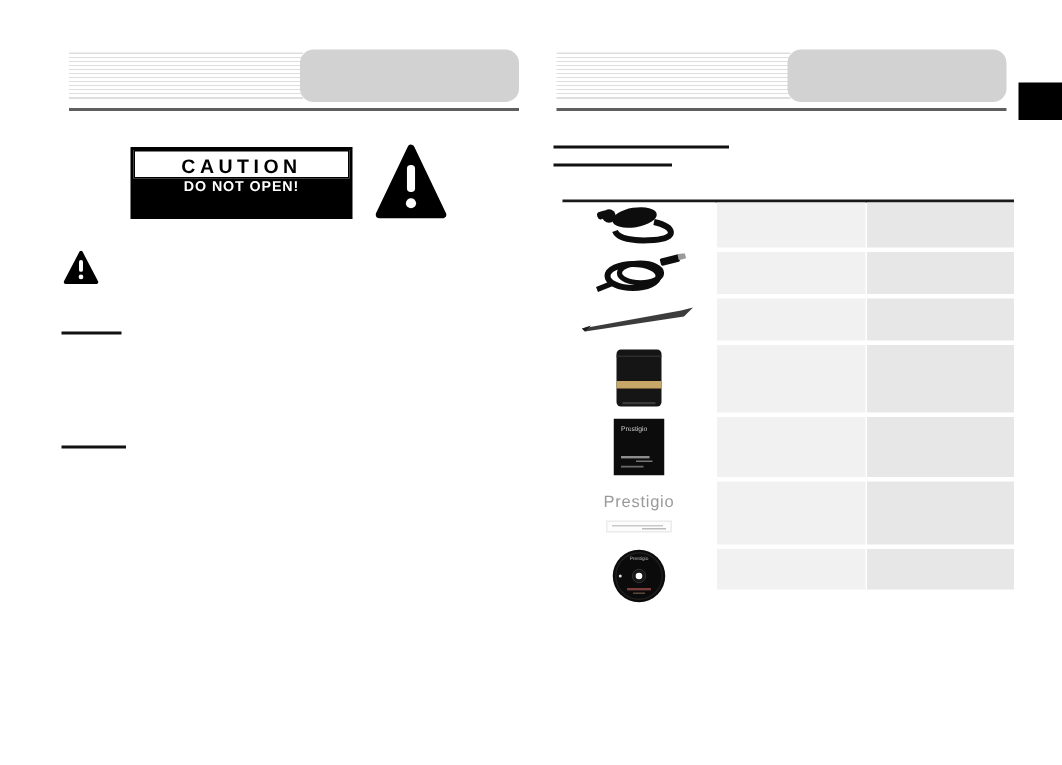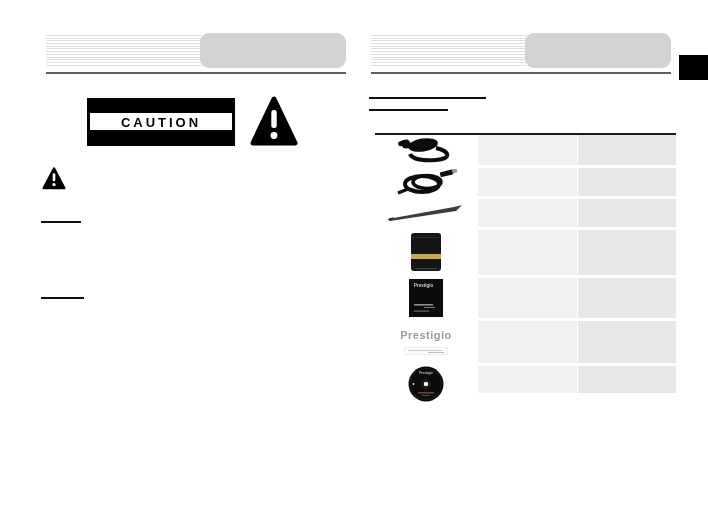--- a/index.html
+++ b/index.html
@@ -17,37 +17,35 @@
   .header-pill { background:#d2d2d2; border-radius:9px; }
   .header-rule { background:#5f5f5f; height:2px; }
   .edge-tab { background:#000; }
 
   
   .caution-box { background:#000; width:148px; height:48px; padding:2px; }
   .caution-title {
     background:#fff; color:#000; height:19px; line-height:19px;
     text-align:center; font-weight:bold; font-size:13px; letter-spacing:3px;
     border:1px solid #000;
-    margin-top:12px;
   }
   .caution-line {
     color:#fff; text-align:center; font-size:9.5px; letter-spacing:0.6px;
     line-height:12px; font-weight:bold; margin-top:1px;
   }
   .rule-underline { background:#111; height:2px; }
 
   
   .pkg-table { left:375px; top:133px; width:301px; }
   .pkg-top-border { width:301px; height:2px; background:#1a1a1a; }
   .pkg-rows { display:flex; flex-direction:column; row-gap:3px; margin-top:0; }
   .pkg-row { display:flex; column-gap:1px; }
   .cell-img {
     width:102px; display:flex; align-items:center; justify-content:center;
     background:#ffffff;
-    font-weight:bold;
   }
   .cell-mid { width:99px; background:#f1f1f1; }
   .cell-right { width:98px; background:#e7e7e7; }
 
   .brand-logo-cell { display:flex; flex-direction:column; align-items:center; justify-content:center; }
   .brand-word { color:#9a9a9a; font-size:11px; letter-spacing:0.5px; }
   .warranty-card {
     margin-top:6px; width:44px; height:8px; background:#fcfcfc;
     border:1px solid #ececec; position:relative;
   }
@@ -56,20 +54,21 @@
 </style>
 </head>
 <body>
 
 <div class="abs stripes" style="left:46px; top:35px; width:156px; height:32px;"></div>
 <div class="abs header-pill" style="left:200px; top:33px; width:146px; height:35px;"></div>
 <div class="abs header-rule" style="left:46px; top:72px; width:300px;"></div>
 
 <div class="abs caution-box" style="left:87px; top:98px;">
   <div class="caution-title">CAUTION</div>
+  <div class="caution-line" style="margin-top:0;">DO NOT OPEN!</div>
 </div>
 
 <svg class="abs" style="left:250px; top:96px;" width="48" height="52" viewBox="0 0 48 52">
   <polygon points="24,3 45,47 3,47" fill="#000" stroke="#000" stroke-width="5" stroke-linejoin="round"></polygon>
   <rect x="21.3" y="14" width="5.4" height="18" rx="2.5" fill="#fff"></rect>
   <circle cx="24" cy="39.5" r="3.4" fill="#fff"></circle>
 </svg>
 
 <svg class="abs" style="left:42px; top:167px;" width="24" height="23" viewBox="0 0 48 47">
   <polygon points="24,3 45,43 3,43" fill="#000" stroke="#000" stroke-width="5" stroke-linejoin="round"></polygon>

